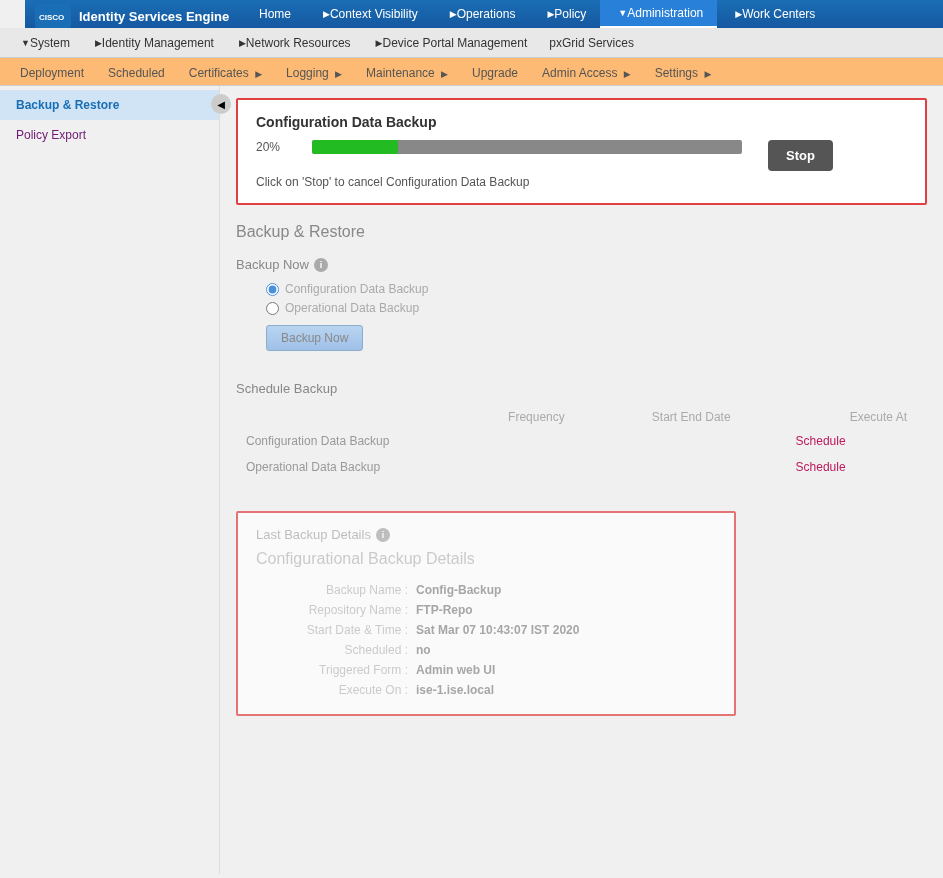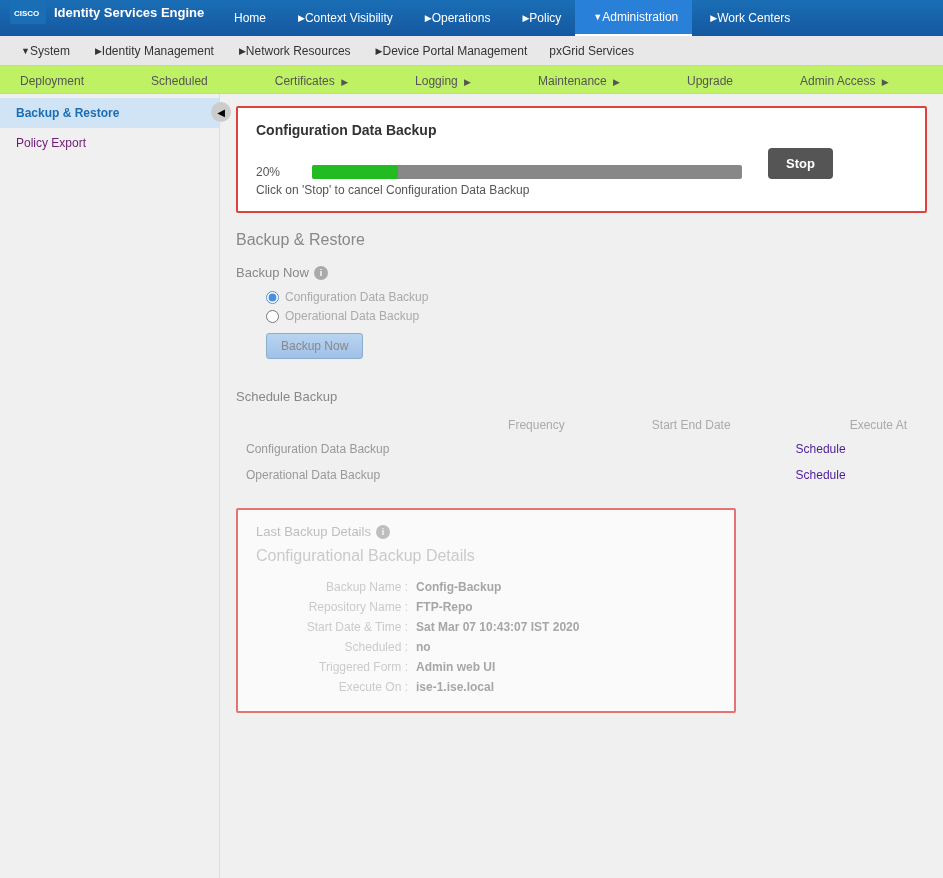--- a/index.html
+++ b/index.html
@@ -2,23 +2,24 @@
 <html><head>
   <meta charset="utf-8">
   <style>
     * { box-sizing: border-box; margin: 0; padding: 0; }
     body { font-family: Arial, sans-serif; font-size: 12px; background: #f0f0f0; }
 
     
     .top-nav {
       background: linear-gradient(to bottom, #1a6eb5, #1558a0);
       display: flex;
-      align-items: flex-start;
-      height: 36px;
+      align-items: flex-end;
+      height: 28px;
       color: white;
+      margin-left: 25px;
     }
     .logo-area {
       display: flex;
       align-items: center;
       padding: 0 10px;
       min-width: 220px;
     }
     .logo-cisco {
       width: 36px;
       height: 24px;
@@ -71,27 +72,26 @@
       cursor: pointer;
       font-size: 12px;
       color: #333;
       white-space: nowrap;
       border-radius: 3px;
     }
     .second-nav-item .caret { margin-left: 3px; font-size: 9px; }
 
     
     .third-nav {
-      background: #bef264;
+      background: #fdba74;
       border-bottom: 1px solid #ccc;
       display: flex;
       align-items: flex-end;
       height: 28px;
       padding: 0 8px;
-      gap: 43px;
     }
     .third-nav-item {
       padding: 4px 12px;
       cursor: pointer;
       font-size: 12px;
       color: #555;
       white-space: nowrap;
       border-bottom: 2px solid transparent;
       margin-bottom: -1px;
     }
@@ -162,21 +162,21 @@
       max-width: 700px;
     }
     .alert-title {
       font-size: 14px;
       font-weight: bold;
       color: #333;
       margin-bottom: 10px;
     }
     .progress-row {
       display: flex;
-      align-items: flex-end;
+      align-items: flex-start;
       gap: 26px;
       margin-bottom: 0;
     }
     .progress-percent {
       font-size: 12px;
       color: #555;
       min-width: 30px;
     }
     .progress-bar-container {
       flex: 1;
@@ -278,32 +278,32 @@
       color: #aaa;
       font-weight: normal;
       font-size: 12px;
     }
     .schedule-table td {
       padding: 6px 10px;
       color: #999;
       font-size: 12px;
     }
     .schedule-table td a {
-      color: #4c1d95;
+      color: #be185d;
       text-decoration: none;
       margin-left: 35px;
     }
 
     
     .last-backup-box {
       border: 2px solid #e04040;
       background: white;
       padding: 14px 18px;
       max-width: 500px;
-      margin-top: 20px;
+      margin-top: 31px;
       border-radius: 2px;
       opacity: 0.7;
     }
     .last-backup-header {
       font-size: 13px;
       color: #aaa;
       margin-bottom: 8px;
       display: flex;
       align-items: center;
       gap: 5px;

